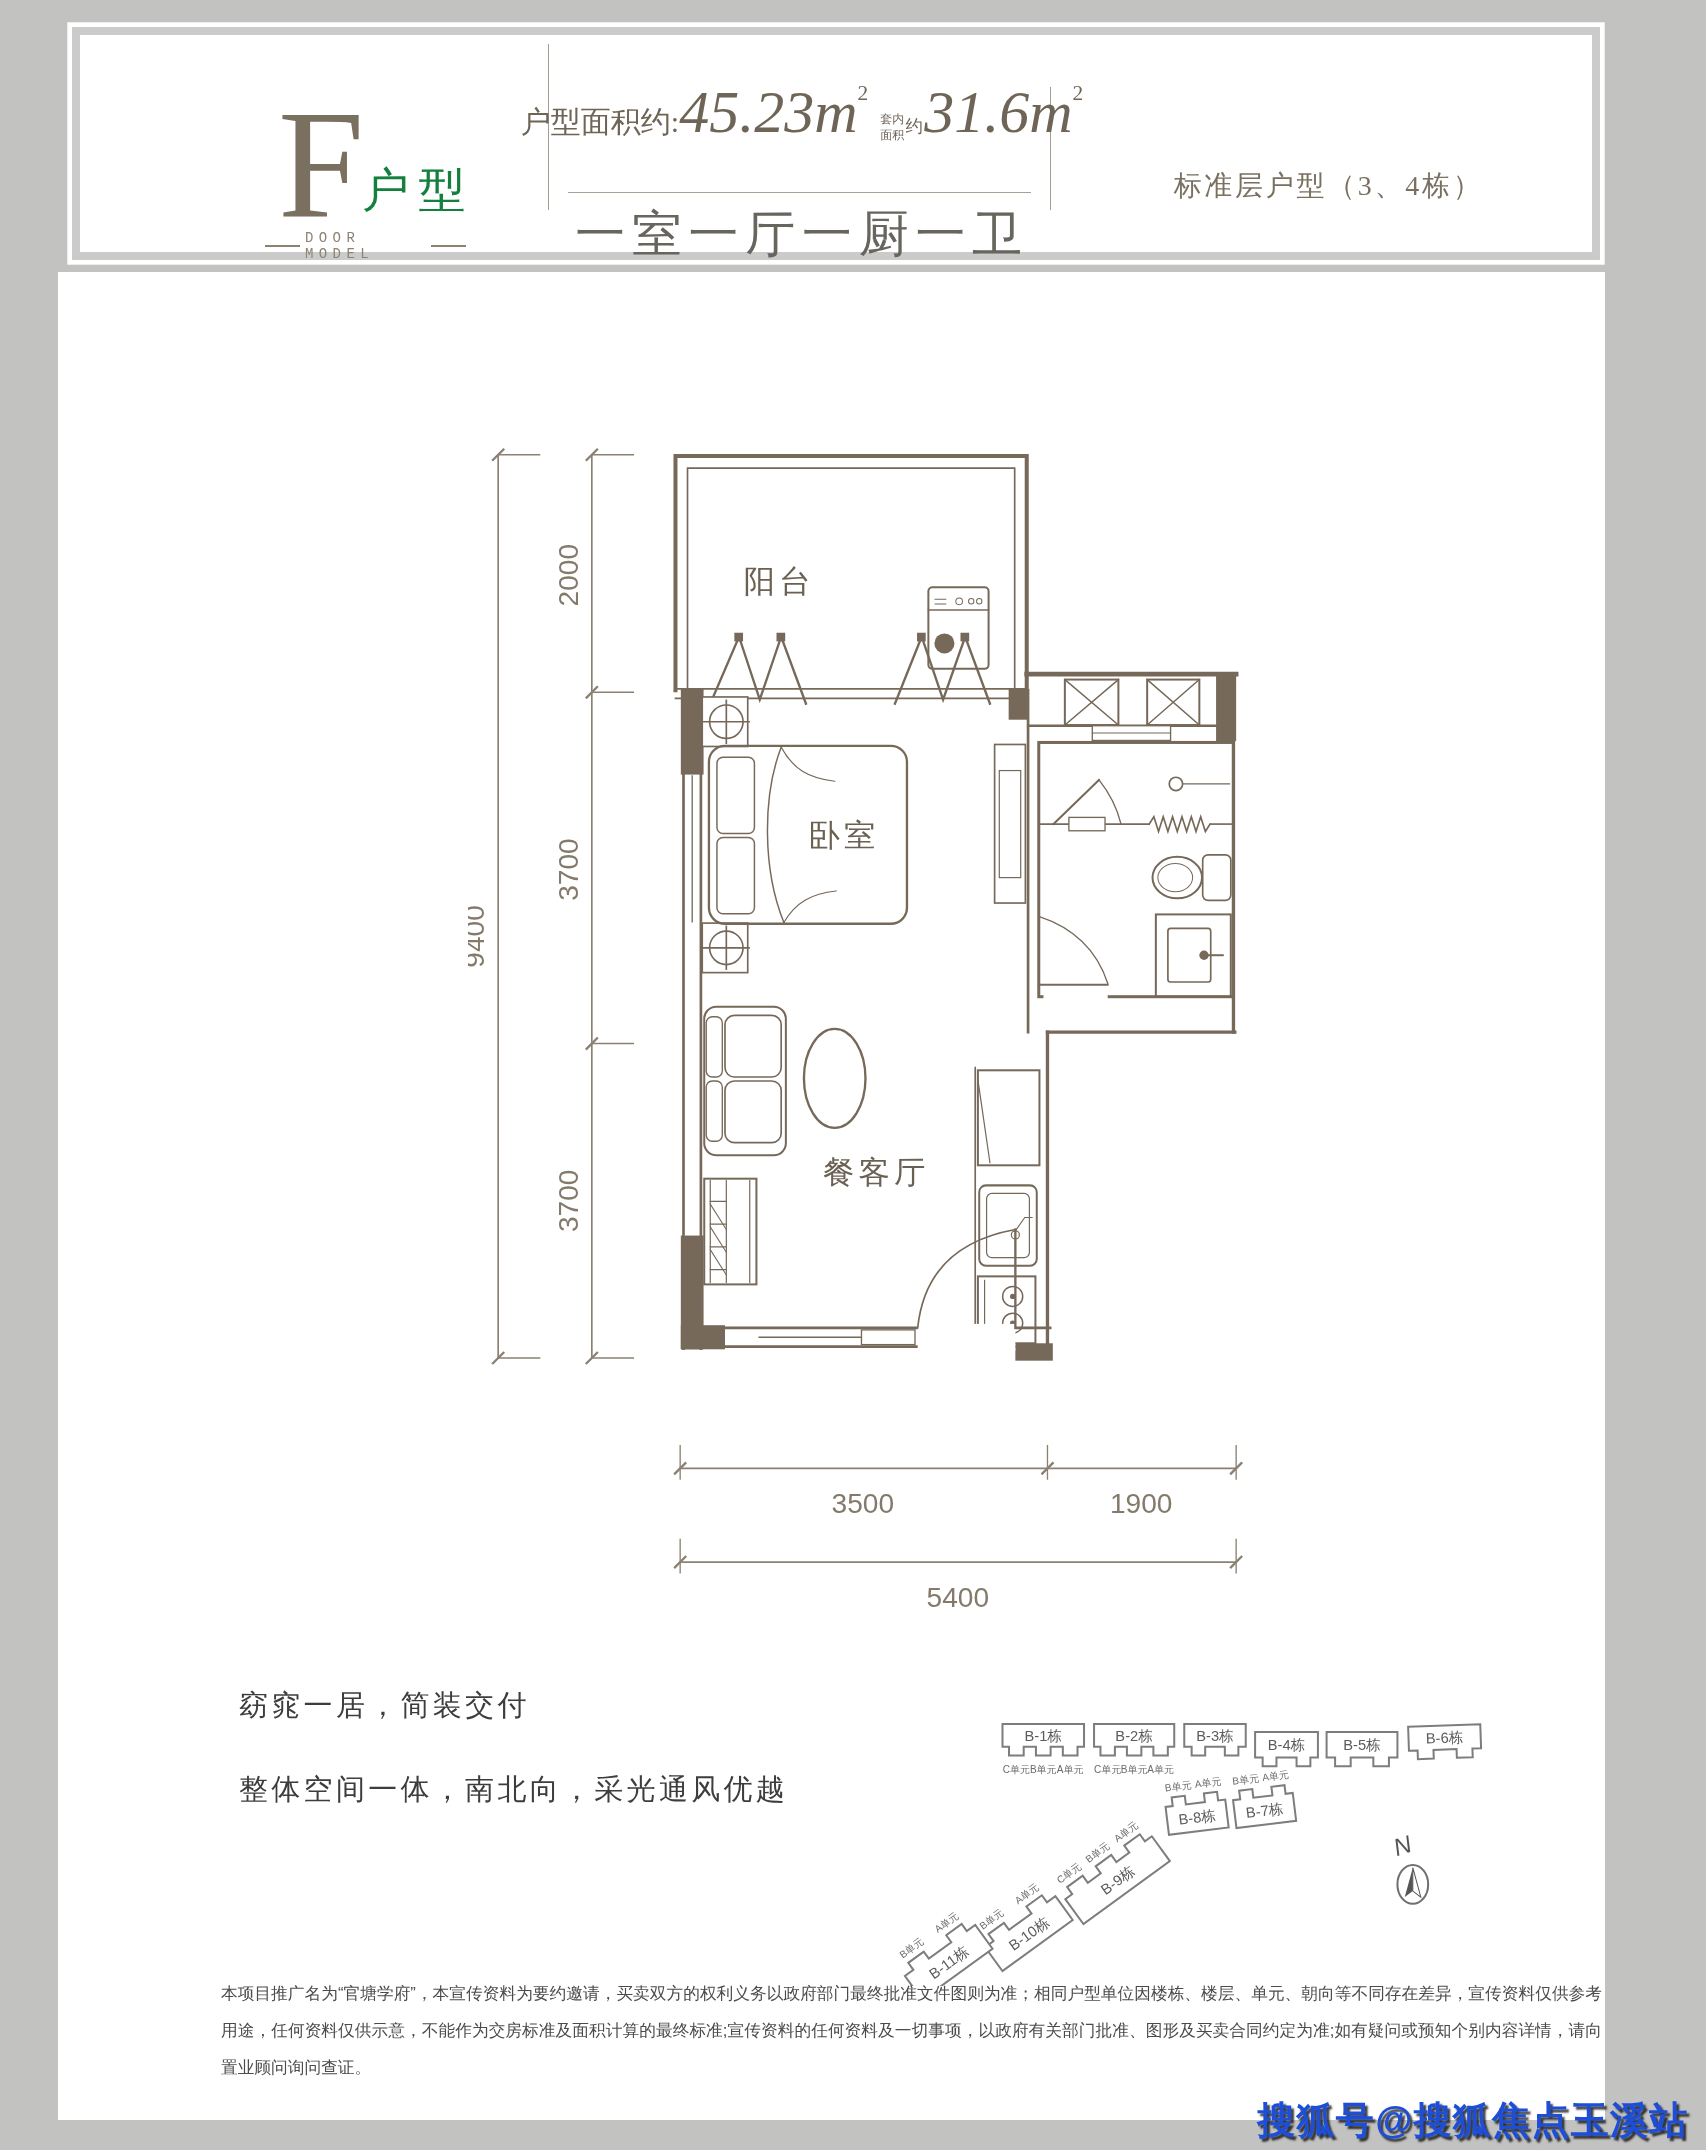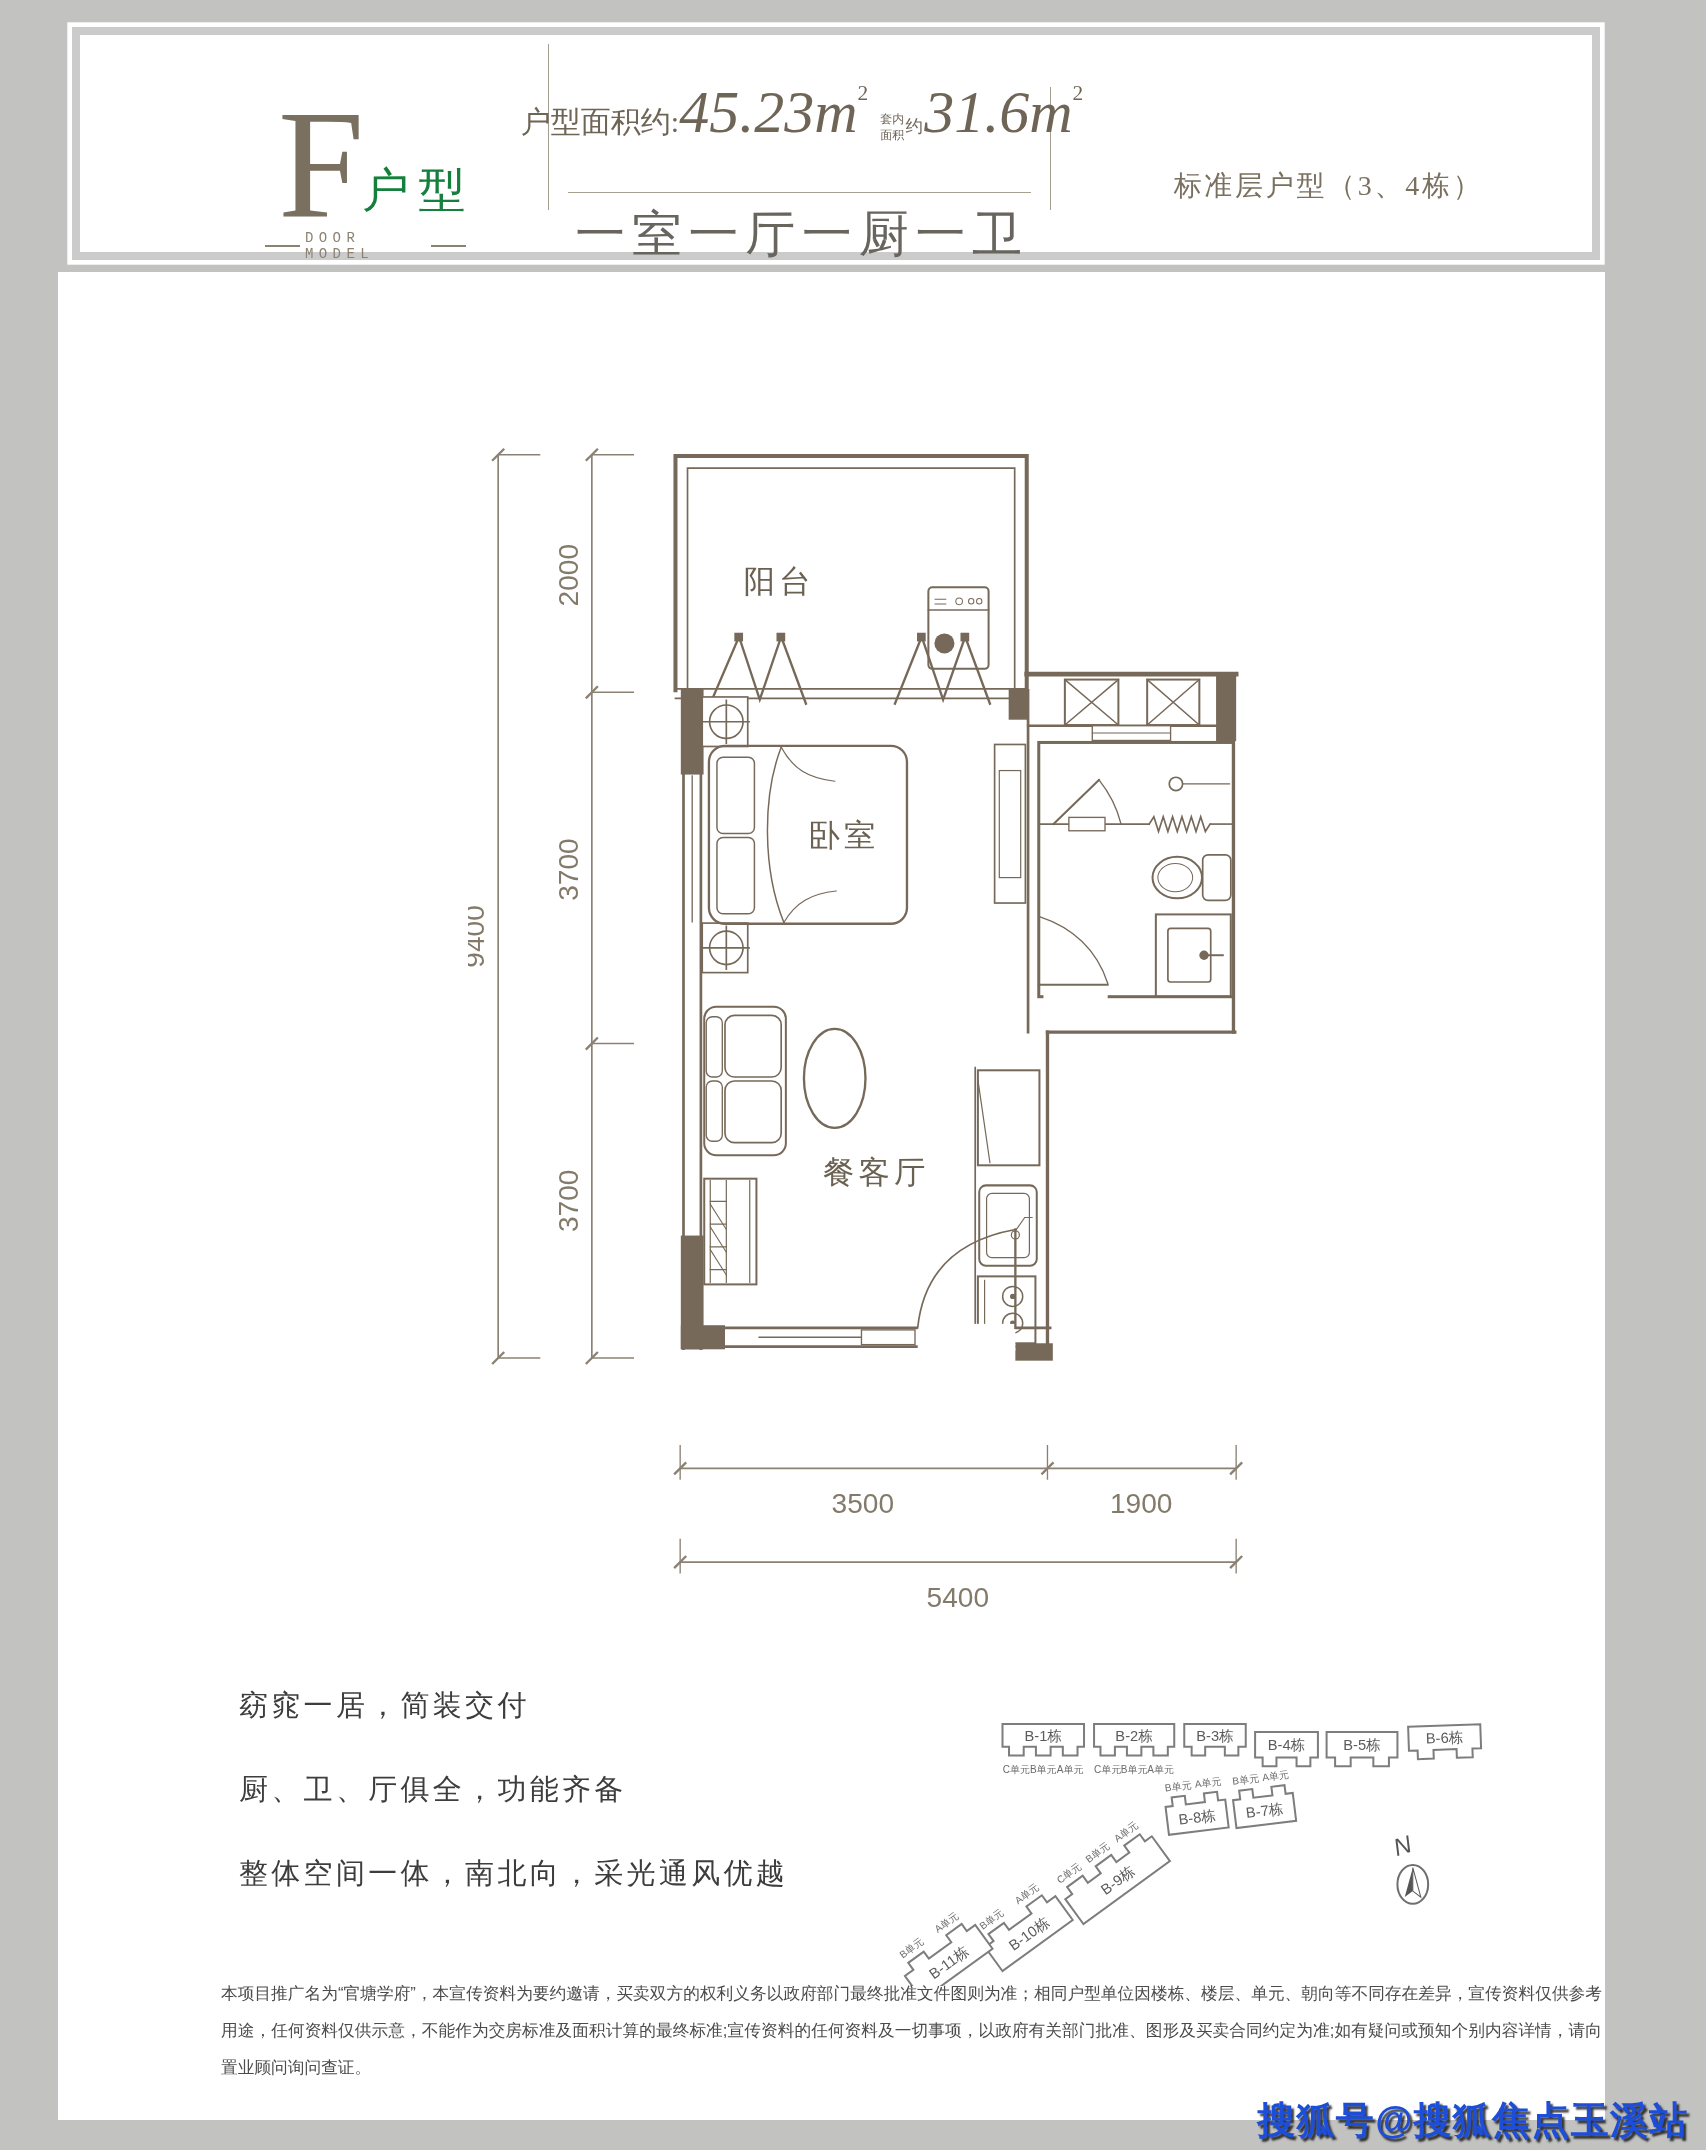--- a/index.html
+++ b/index.html
@@ -271,21 +271,20 @@
       <text transform="rotate(-90 864 1300)" x="864" y="1300">3700</text>
       <text transform="rotate(-90 864 1795)" x="864" y="1795">3700</text>
       <text x="1290" y="2262">3500</text>
       <text x="1706" y="2262">1900</text>
       <text x="1432" y="2402">5400</text>
     </g>
   </svg>
 
   <div class="features">
     <div class="line">窈窕一居，简装交付</div>
-    <div class="line">厨、卫、厅俱全，功能齐备</div>
     <div class="line">整体空间一体，南北向，采光通风优越</div>
   </div>
 
   <svg class="map-svg" viewBox="1330 2545 1180 425" id="site-map">
     <g>
       <ellipse cx="2112" cy="2818" rx="23" ry="29" fill="none" stroke="#6f6f6f" stroke-width="3"></ellipse>
       <path d="M2112,2793 L2100,2837 L2112,2828 Z" fill="#555" stroke="none"></path>
       <path d="M2112,2793 L2124,2837 L2112,2828 Z" fill="#fff" stroke="#555" stroke-width="1.5"></path>
       <text x="2088" y="2776" font-size="36" font-style="italic" fill="#555" font-family="Liberation Serif, serif" transform="rotate(-18 2088 2776)">N</text>
     </g>

